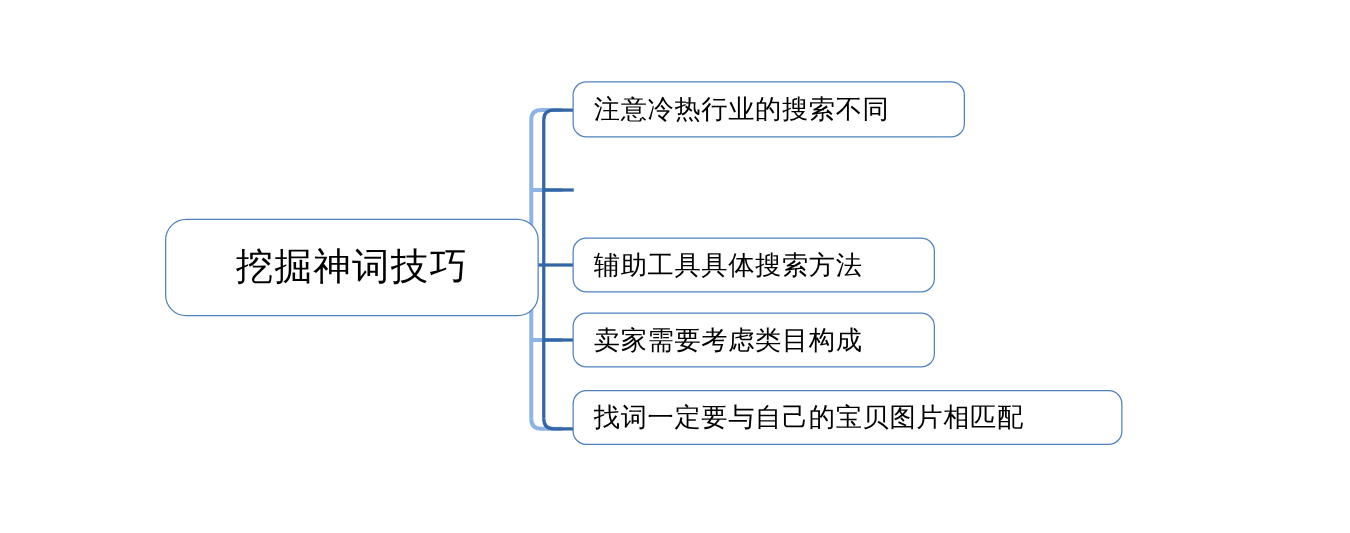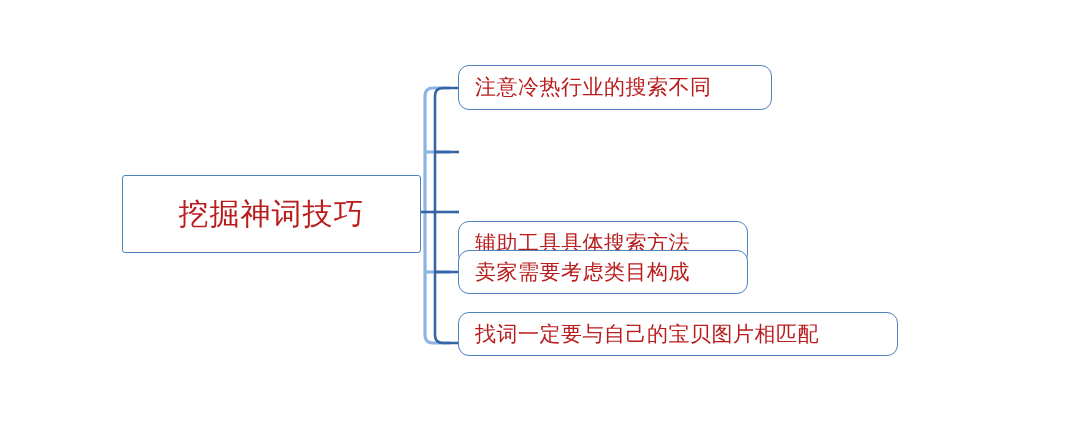--- a/index.html
+++ b/index.html
@@ -26,46 +26,46 @@
   .node {
     position: absolute;
     box-sizing: border-box;
     background: #ffffff;
     border: 1.6px solid #4f81bd;
     display: flex;
     align-items: center;
     z-index: 3;
   }
   .node-root {
-    left: 122px;
+    left: 132px;
     top: 175px;
     width: 299px;
     height: 78px;
-    border-radius: 3px;
+    border-radius: 17px;
     justify-content: center;
   }
   .node-root .node-text {
     font-size: 30px;
     letter-spacing: 1px;
   }
   .node-branch {
     border-radius: 11px;
     padding-left: 16px;
     padding-right: 15px;
   }
   .node-text {
-    color: #b91c1c;
+    color: #000000;
     font-size: 21px;
     line-height: 1;
     white-space: nowrap;
     letter-spacing: 0.5px;
   }
   .b1 { left: 458px; top: 65px;  width: 314px; height: 45px; }
   .b2 { left: 458px; top: 130px; width: 162px; height: 43px; }
-  .b3 { left: 458px; top: 190px; width: 290px; height: 44px; margin-top: 31px; }
+  .b3 { left: 458px; top: 190px; width: 290px; height: 44px; }
   .b4 { left: 458px; top: 250px; width: 290px; height: 44px; }
   .b5 { left: 458px; top: 312px; width: 440px; height: 44px; }
 </style>
 </head>
 <body>
 
 <div id="canvas">
 
   <svg id="connectors" viewBox="0 0 1080 426" width="1080" height="426" xmlns="http://www.w3.org/2000/svg">
 

